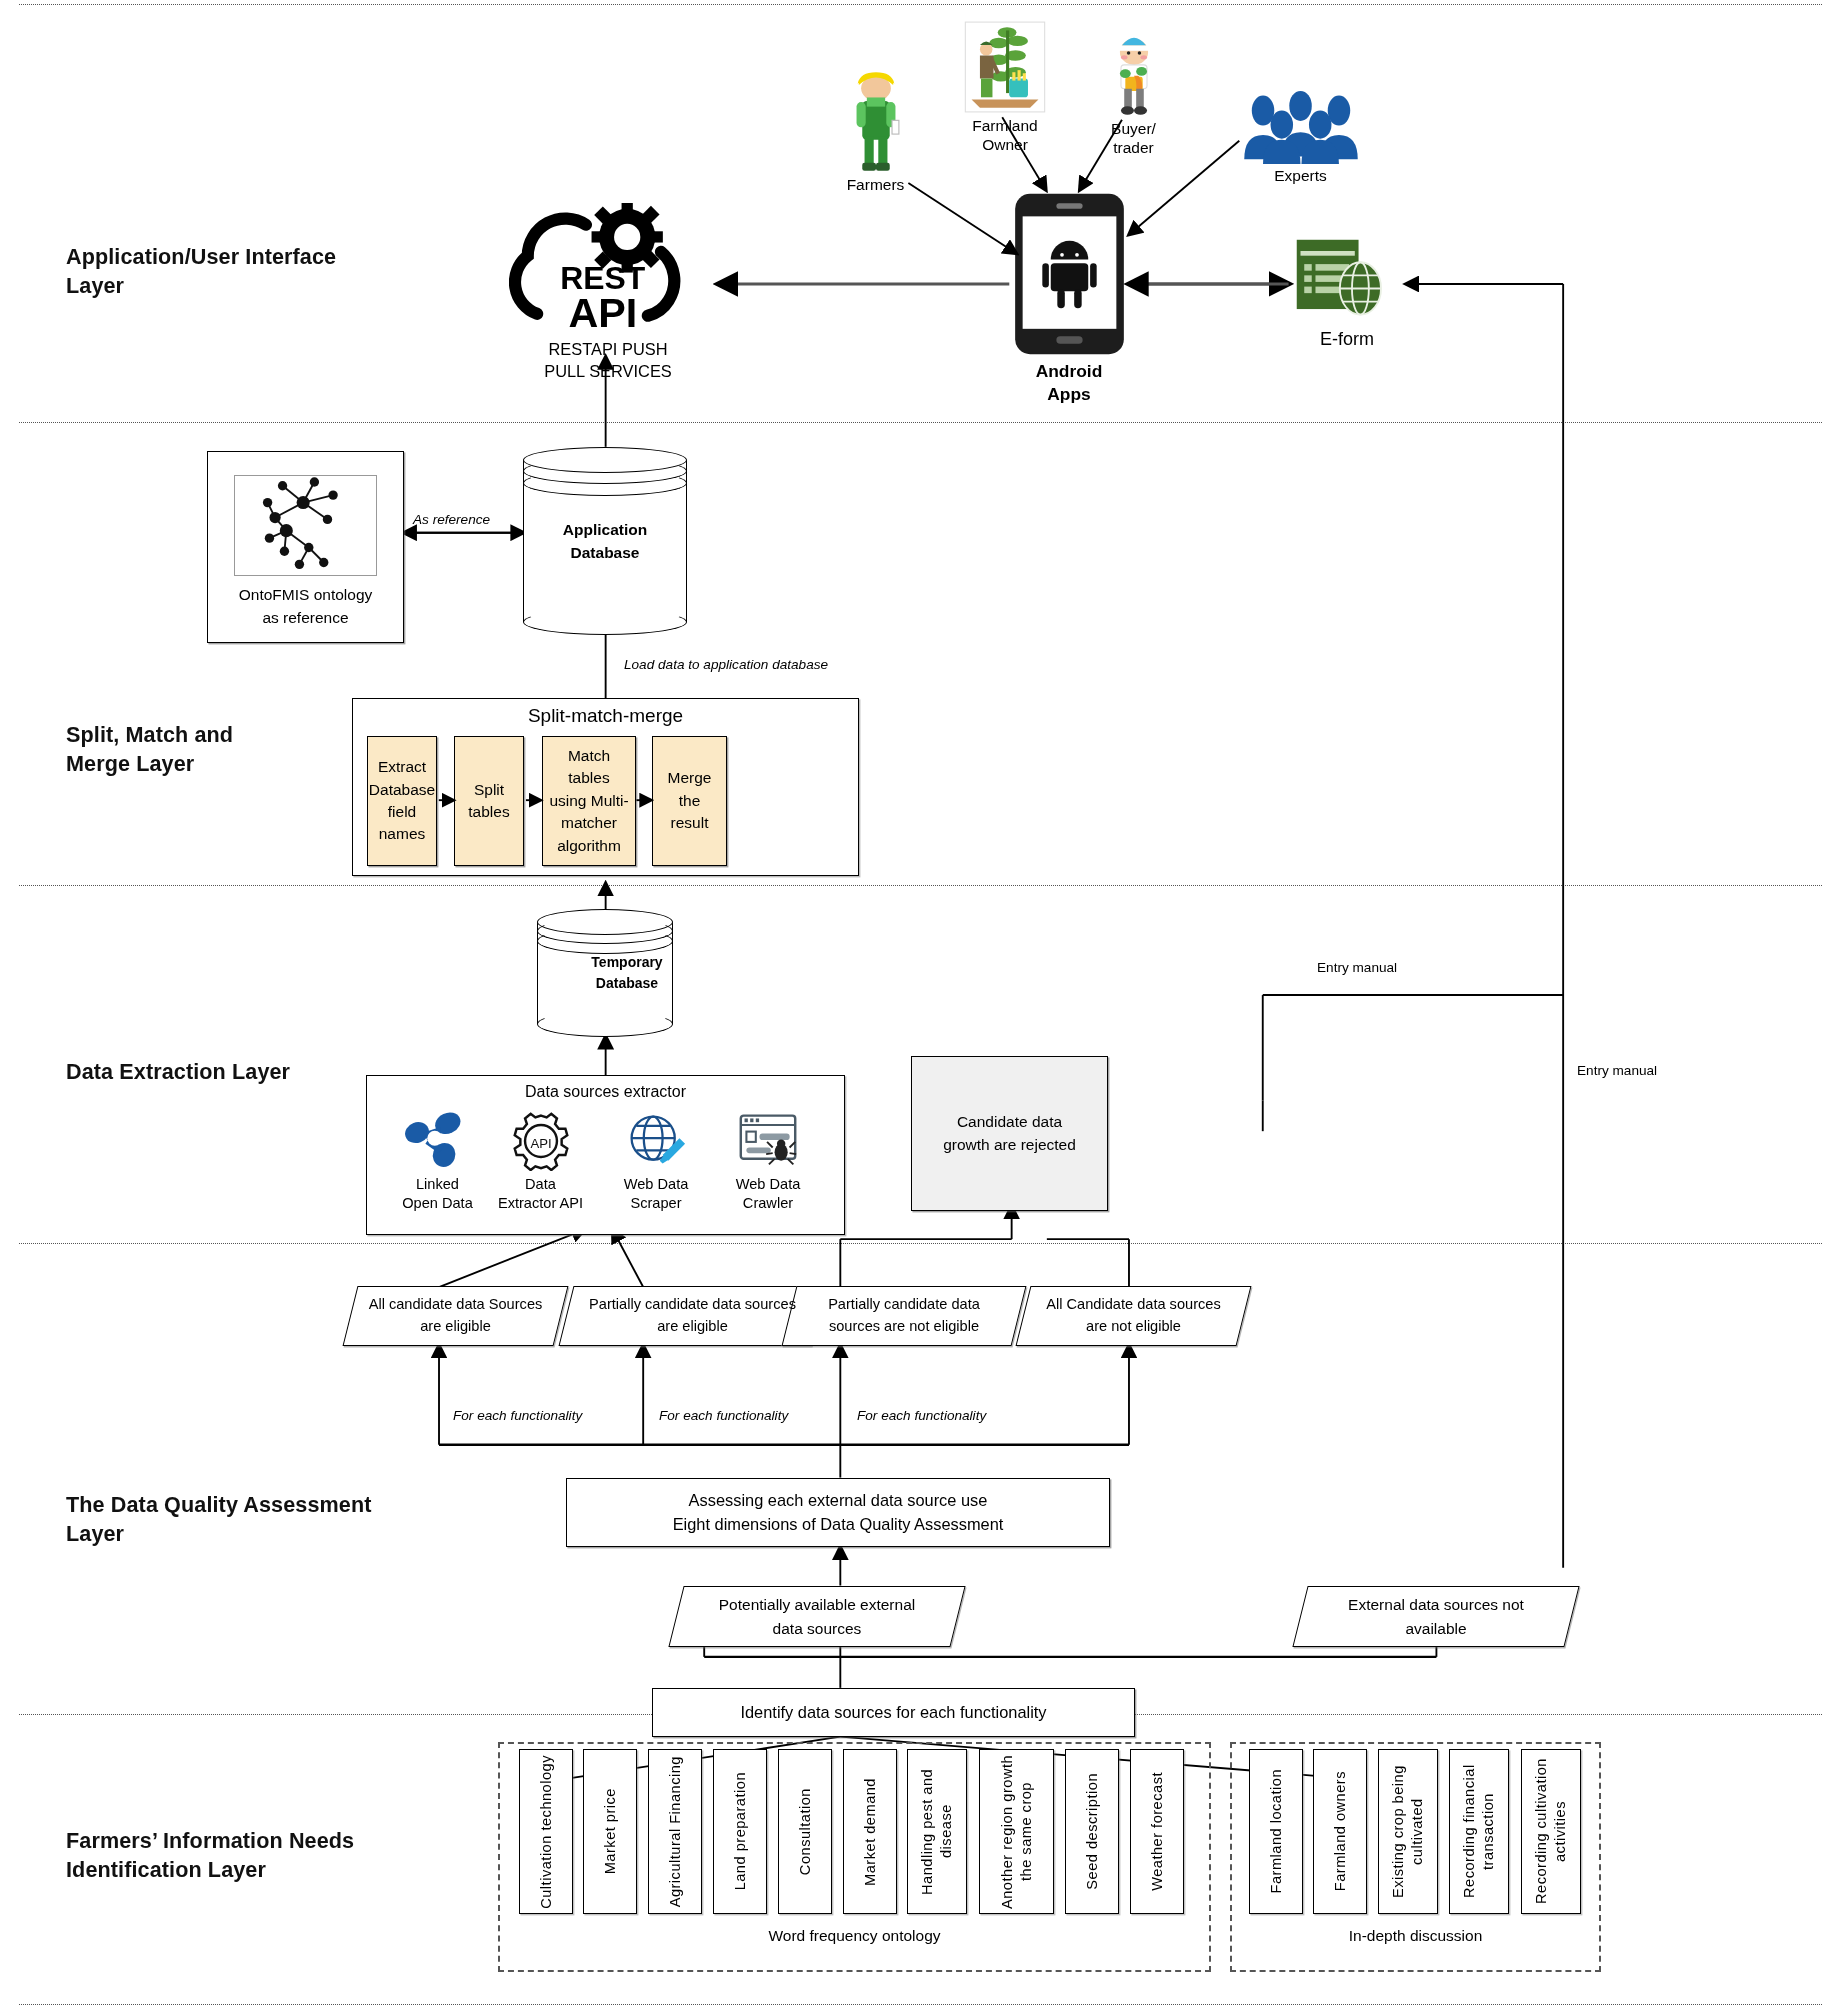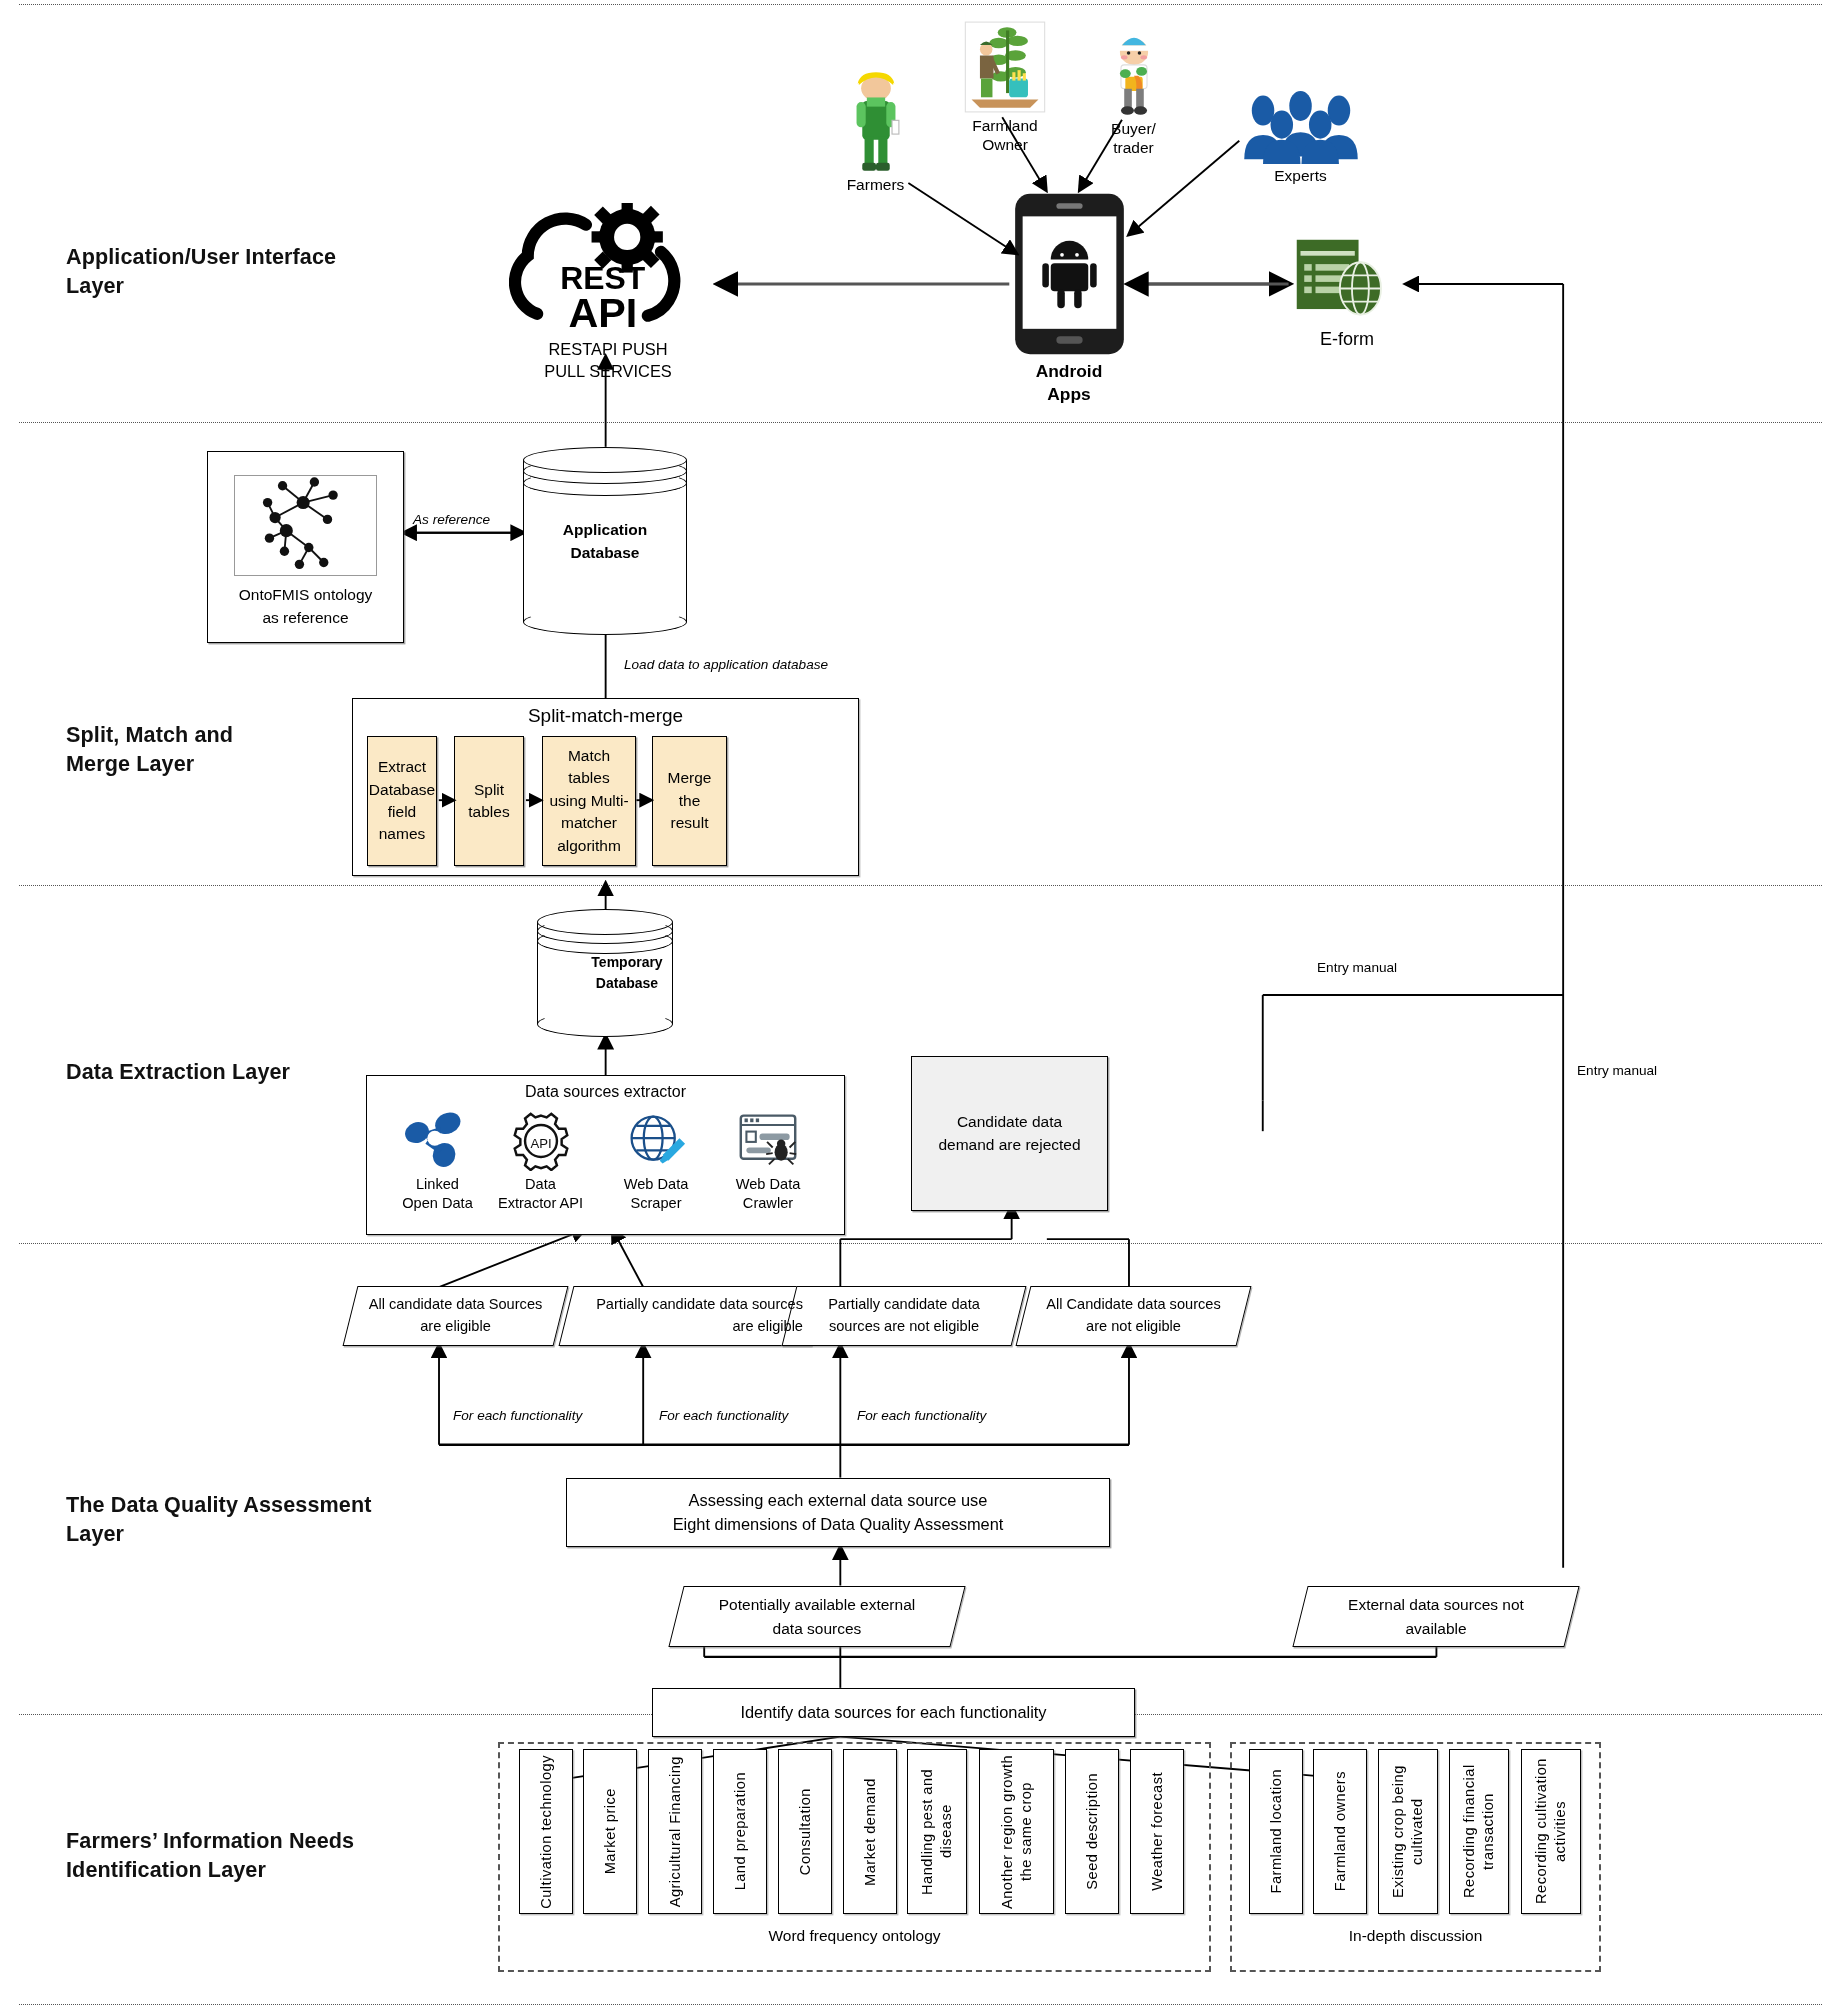--- a/index.html
+++ b/index.html
@@ -470,30 +470,30 @@
         </g>
         <ellipse cx="49" cy="45" rx="7" ry="9" fill="#222"></ellipse>
         <circle cx="49" cy="36" r="4.5" fill="#222"></circle>
       </svg>
       <div class="cap">Web Data
 Crawler</div>
     </div>
   </div>
 
   <div class="box shaded" style="left:911px;top:1056px;width:197px;height:155px;white-space:pre-line;">Candidate data
-demand are rejected</div>
+growth are rejected</div>
 
   <div class="edgelbl plain" style="left:1317px;top:960px;">Entry manual</div>
   <div class="edgelbl plain" style="left:1577px;top:1063px;">Entry manual</div>
 
   <div class="para" style="left:350px;top:1286px;width:211px;height:60px;">
     <div class="pshape"></div>
     <div class="ptxt">All candidate data Sources are eligible</div>
   </div>
-  <div class="para" style="left:566px;top:1286px;width:253px;height:60px;text-align:right;">
+  <div class="para" style="left:566px;top:1286px;width:253px;height:60px;">
     <div class="pshape"></div>
     <div class="ptxt">Partially candidate data sources are eligible</div>
   </div>
   <div class="para" style="left:789px;top:1286px;width:230px;height:60px;">
     <div class="pshape"></div>
     <div class="ptxt">Partially candidate data sources are not eligible</div>
   </div>
   <div class="para" style="left:1023px;top:1286px;width:221px;height:60px;">
     <div class="pshape"></div>
     <div class="ptxt">All Candidate data sources are not eligible</div>

